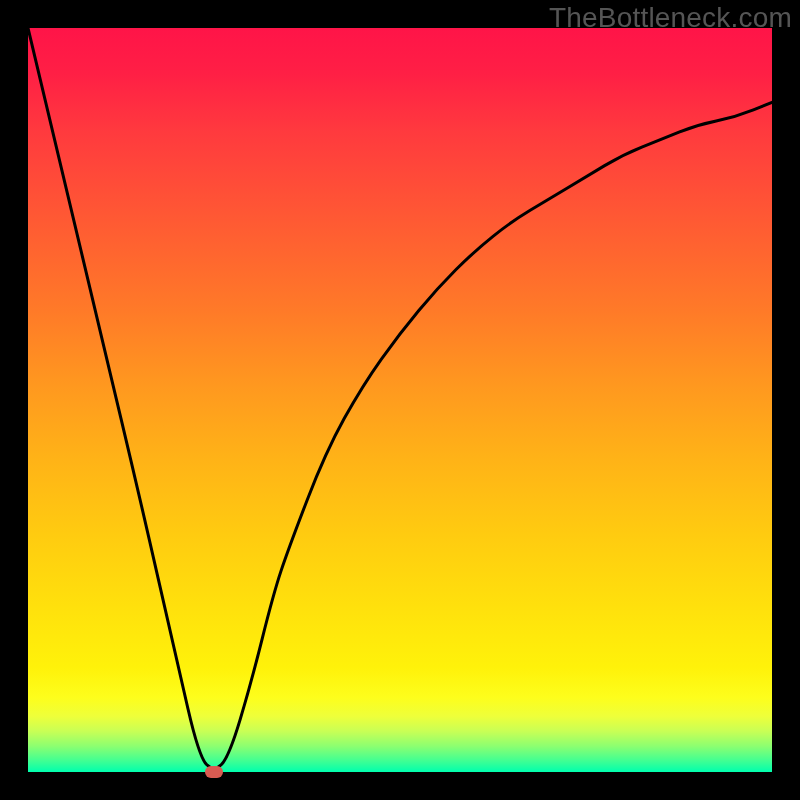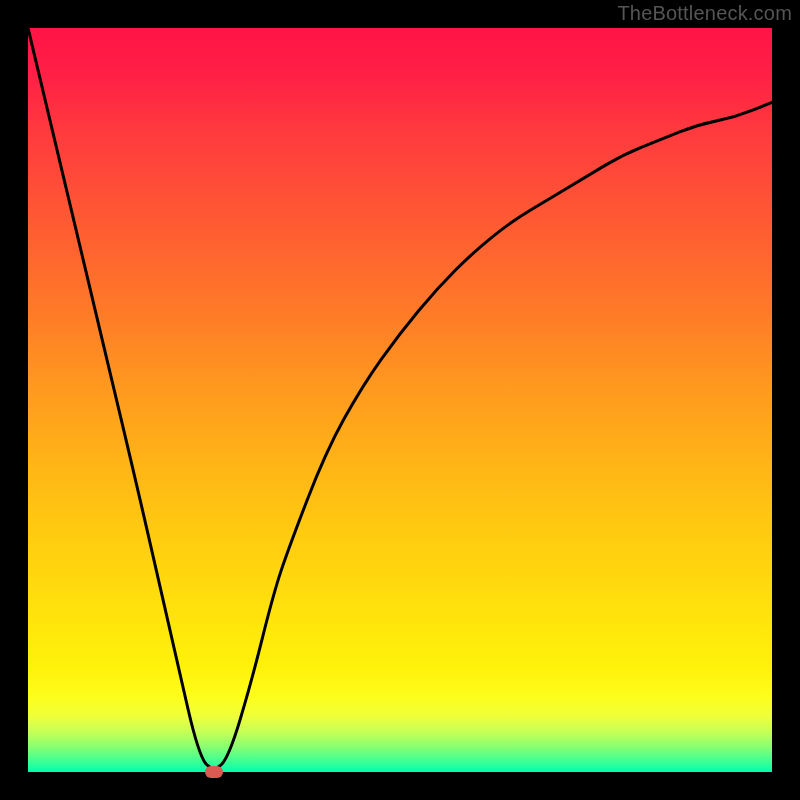--- a/index.html
+++ b/index.html
@@ -15,21 +15,21 @@
     width: 800px;
     height: 800px;
     background: #000;
     position: relative;
   }
   .watermark {
     position: absolute;
     top: 2px;
     right: 8px;
     color: #555;
-    font-size: 20px;
+    font-size: 28px;
     letter-spacing: 0.2px;
     user-select: none;
   }
   .plot-area {
     position: absolute;
     left: 28px;
     top: 28px;
     width: 744px;
     height: 744px;
     

